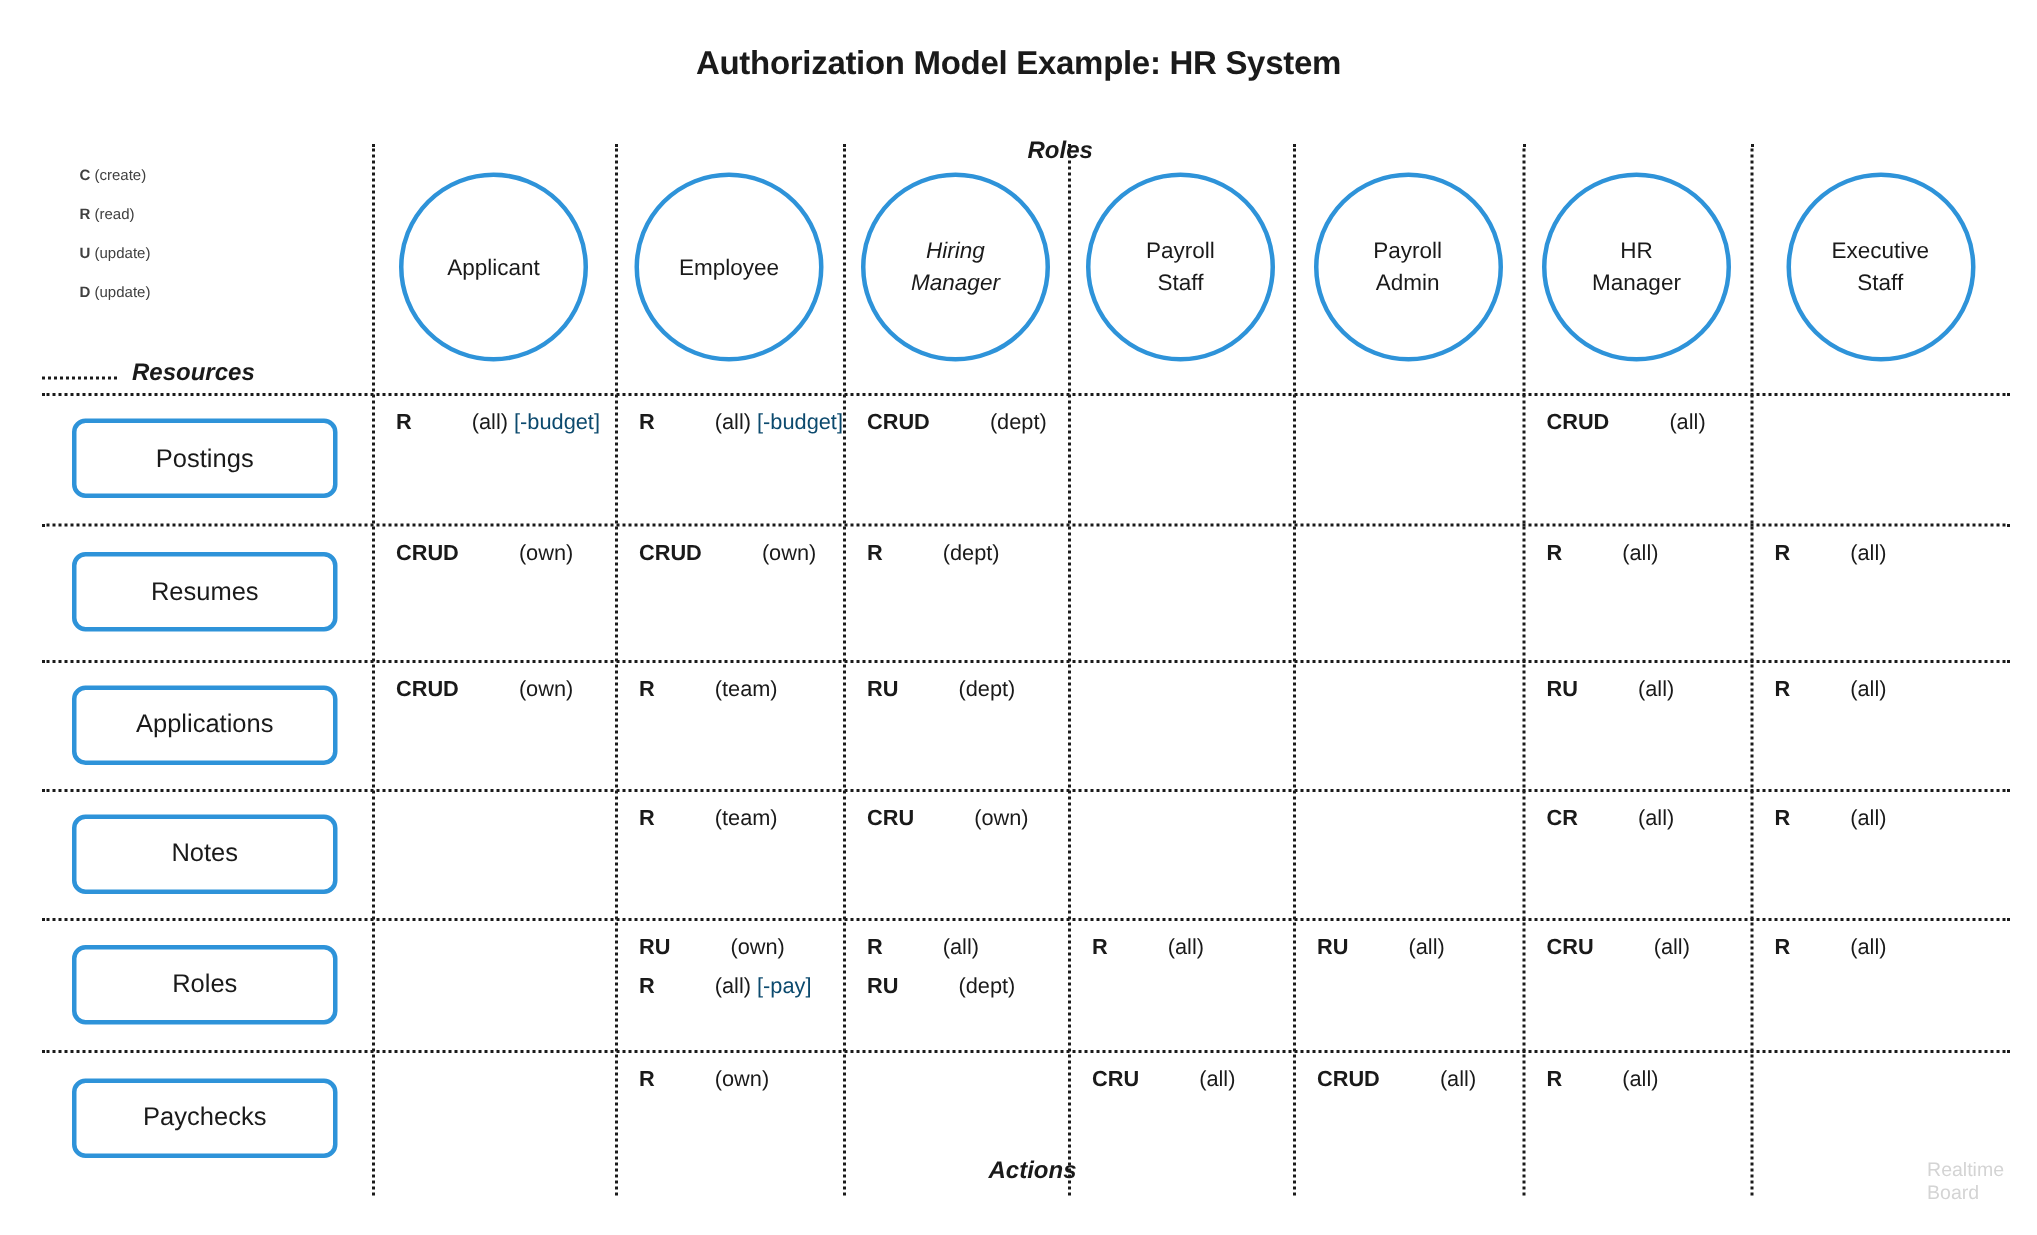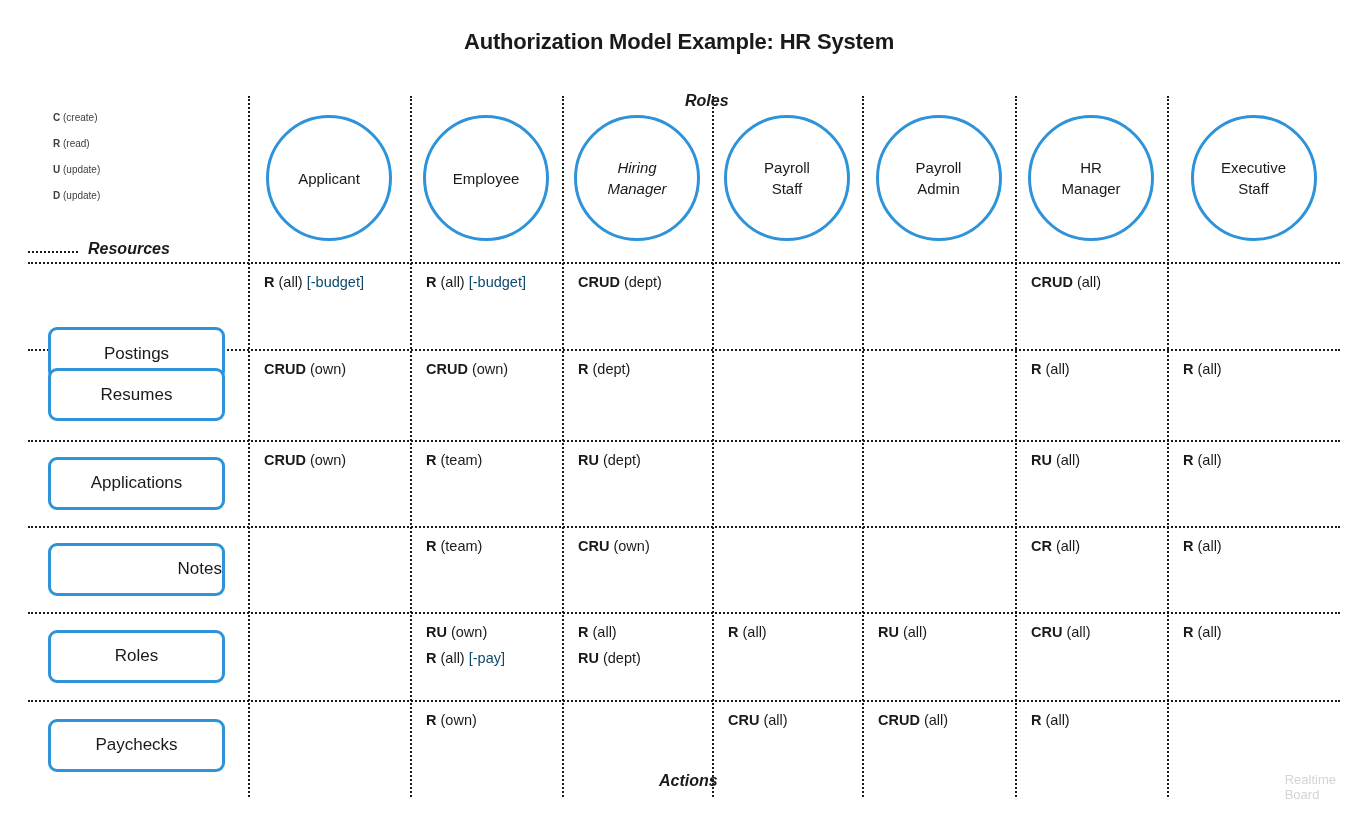--- a/index.html
+++ b/index.html
@@ -107,21 +107,21 @@
 
   
   .cell {
     position: absolute;
     font-size: 14.5px;
     line-height: 26px;
     color: #1a1a1a;
     white-space: nowrap;
   }
   .cell .ops { font-weight: bold; }
-  .cell .scope { font-weight: normal; }
+  .cell .scope { font-weight: normal; padding-left: 36px; }
   .cell .excl { color: #0c4a6e; }
 
   
   .watermark {
     position: absolute;
     right: 22px;
     top: 772px;
     font-size: 13px;
     line-height: 15px;
     color: #d4d4d4;
@@ -177,30 +177,30 @@
       <span>Payroll<br>Admin</span>
     </div>
     <div class="role" style="left: 1028px;">
       <span>HR<br>Manager</span>
     </div>
     <div class="role" style="left: 1190.5px;">
       <span>Executive<br>Staff</span>
     </div>
   </div>
 <div id="resources-host">
-    <div class="resource" style="top: 279px; margin-top: 48px;">
+    <div class="resource" style="top: 279px;">
       <span>Postings</span>
     </div>
     <div class="resource" style="top: 368px;">
       <span>Resumes</span>
     </div>
     <div class="resource" style="top: 456.5px;">
       <span>Applications</span>
     </div>
-    <div class="resource" style="top: 542.5px; justify-content: flex-end;">
+    <div class="resource" style="top: 542.5px;">
       <span>Notes</span>
     </div>
     <div class="resource" style="top: 629.5px;">
       <span>Roles</span>
     </div>
     <div class="resource" style="top: 718.5px;">
       <span>Paychecks</span>
     </div>
   </div>
 <div id="cells-host">

